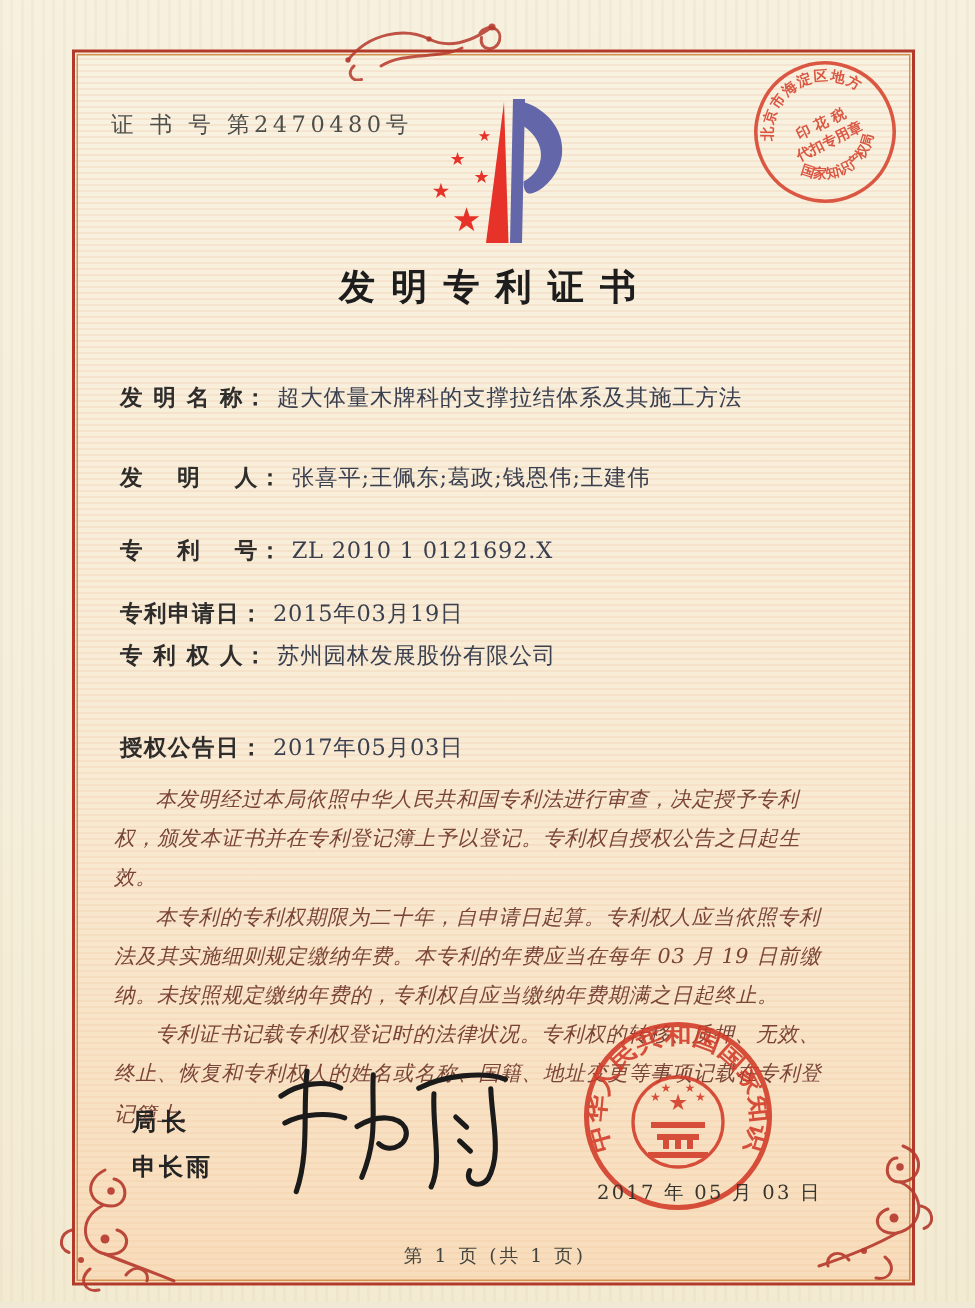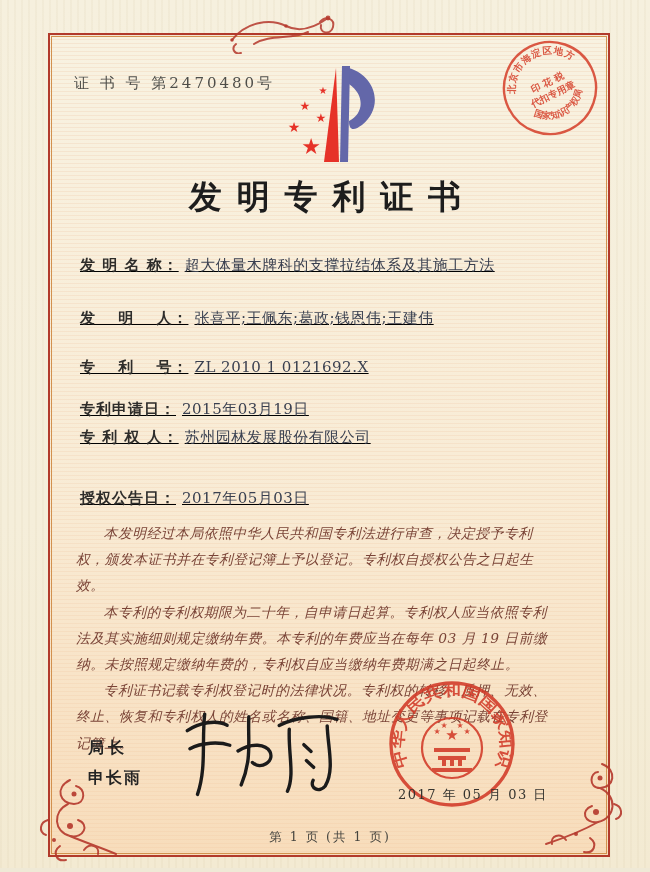--- a/index.html
+++ b/index.html
@@ -25,24 +25,24 @@
   }
   .frame::before{
     content:"";position:absolute;inset:1px;border:1px solid #d2914e;pointer-events:none;
   }
   .abs{position:absolute;}
   .cert-number{
     left:74px;top:74px;font-size:15px;color:#4e4e4a;letter-spacing:3px;
   }
   .title{
     left:0;top:175px;width:650px;text-align:center;
-    font-size:33px;font-weight:bold;color:#1d1d1d;
+    font-size:24px;font-weight:bold;color:#1d1d1d;
     letter-spacing:0.45em;text-indent:0.45em;
   }
-  .field-row{left:80px;font-size:15px;white-space:nowrap;text-decoration:underline;}
+  .field-row{left:80px;font-size:15px;white-space:nowrap;}
   .field-label{color:#2e2d2b;font-weight:600;letter-spacing:1px;}
   .field-value{color:#3a4050;margin-left:6px;letter-spacing:0.5px;}
   .body-text{
     left:76px;top:520px;width:472px;
     font-size:13.8px;line-height:1.9;color:#7a4437;
     font-style:italic;
   }
   .body-text p{margin:0;text-indent:2em;letter-spacing:0.5px;}
   .director-label{
     left:88px;top:738px;font-family:"DejaVu Sans","Liberation Sans",sans-serif;

